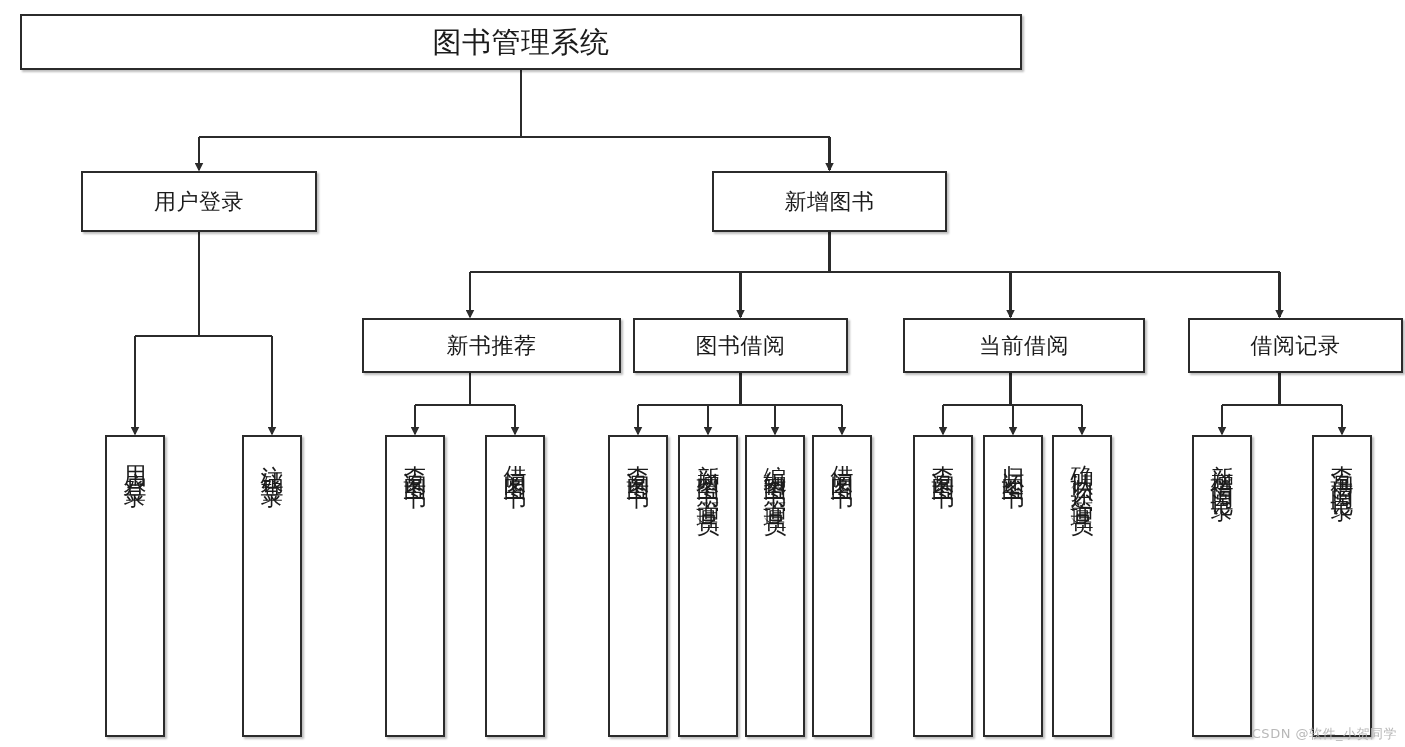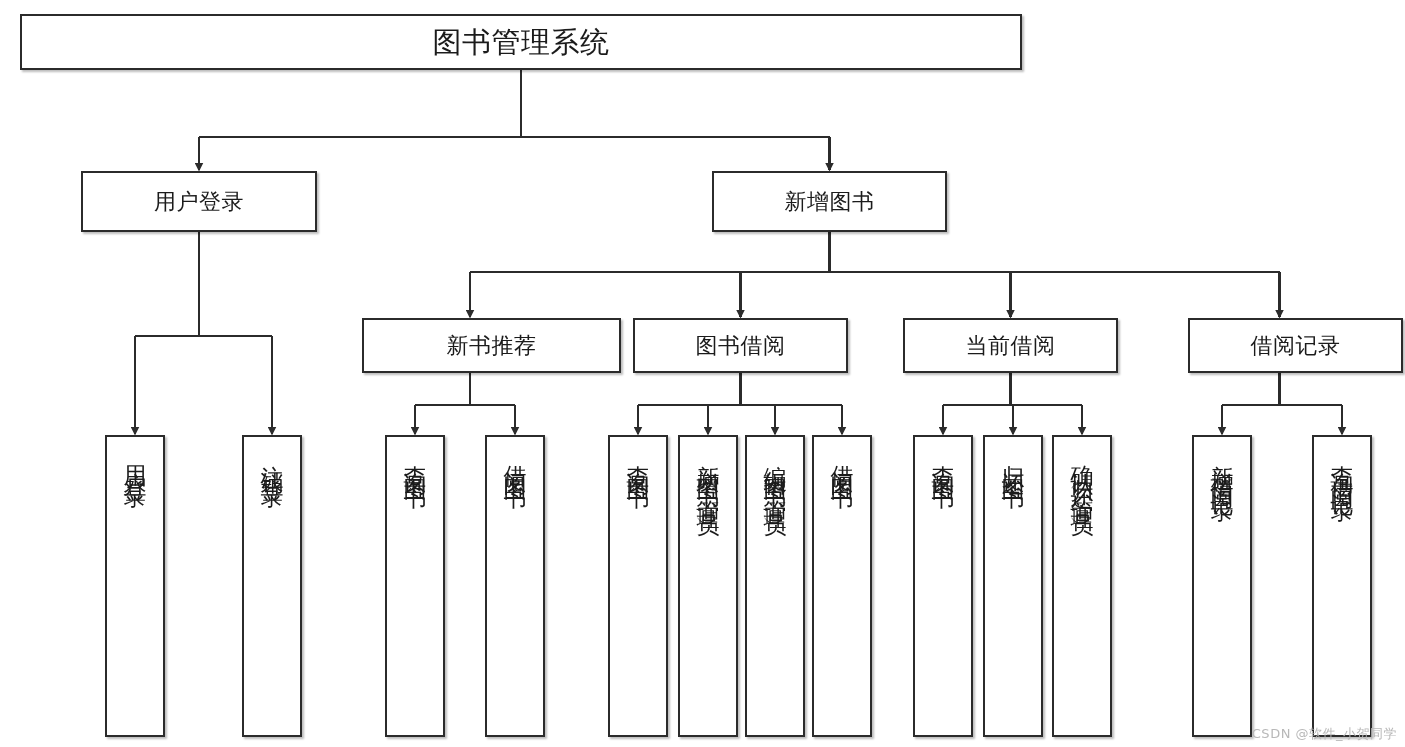--- a/index.html
+++ b/index.html
@@ -136,21 +136,21 @@
       </div>
       <div class="node horiz" style="left: 712px; top: 171px; width: 235px; height: 61px;">
         <span class="node-label">新增图书</span>
       </div>
       <div class="node horiz" style="left: 362px; top: 318px; width: 259px; height: 55px;">
         <span class="node-label">新书推荐</span>
       </div>
       <div class="node horiz" style="left: 633px; top: 318px; width: 215px; height: 55px;">
         <span class="node-label">图书借阅</span>
       </div>
-      <div class="node horiz" style="left: 903px; top: 318px; width: 215px; height: 55px;">
+      <div class="node horiz" style="left: 903px; top: 318px; width: 242px; height: 55px;">
         <span class="node-label">当前借阅</span>
       </div>
       <div class="node horiz" style="left: 1172px; top: 318px; width: 215px; height: 55px; margin-left: 16px;">
         <span class="node-label">借阅记录</span>
       </div>
       <div class="node vert" style="left: 105px; top: 435px; width: 60px; height: 302px;">
         <span class="node-label">用户登录</span>
       </div>
       <div class="node vert" style="left: 242px; top: 435px; width: 60px; height: 302px;">
         <span class="node-label">注销登录</span>

